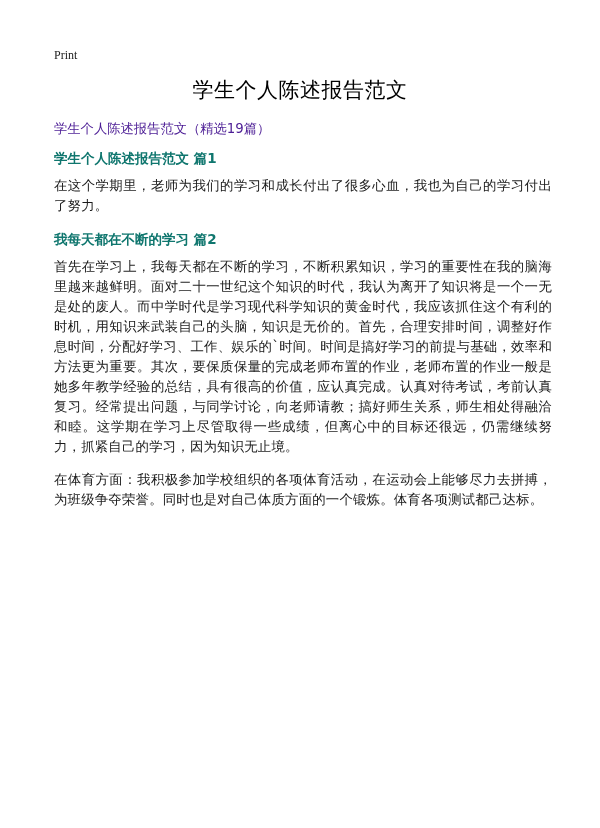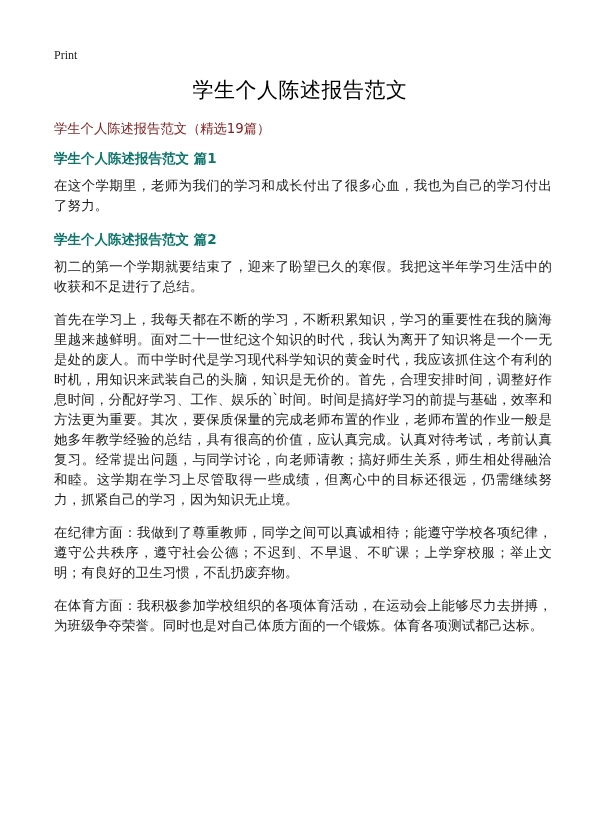--- a/index.html
+++ b/index.html
@@ -47,21 +47,21 @@
     }
     .content {
       position: absolute;
       left: 54px;
       top: 119px;
       width: 500px;
     }
     .subtitle {
       font-size: 13.3px;
       line-height: 20px;
-      color: #7f1d1d;
+      color: #4c1d95;
       margin: 0 0 9px 0;
     }
     .section-heading {
       font-size: 13.5px;
       line-height: 20px;
       font-weight: bold;
       color: #0f766e;
       margin: 0 0 8px 0;
     }
     .para {
@@ -85,21 +85,19 @@
   <div class="content">
 
     <p class="subtitle">学生个人陈述报告范文（精选19篇）</p>
 
     <section>
       <h2 class="section-heading">学生个人陈述报告范文 篇1</h2>
       <p class="para">在这个学期里，老师为我们的学习和成长付出了很多心血，我也为自己的学习付出了努力。</p>
     </section>
 
     <section>
-      <h2 class="section-heading">学生个人陈述报告范文 篇2</h2>
-      <p class="para">初二的第一个学期就要结束了，迎来了盼望已久的寒假。我把这半年学习生活中的收获和不足进行了总结。</p>
+      <h2 class="section-heading">我每天都在不断的学习 篇2</h2>
       <p class="para">首先在学习上，我每天都在不断的学习，不断积累知识，学习的重要性在我的脑海里越来越鲜明。面对二十一世纪这个知识的时代，我认为离开了知识将是一个一无是处的废人。而中学时代是学习现代科学知识的黄金时代，我应该抓住这个有利的时机，用知识来武装自己的头脑，知识是无价的。首先，合理安排时间，调整好作息时间，分配好学习、工作、娱乐的`时间。时间是搞好学习的前提与基础，效率和方法更为重要。其次，要保质保量的完成老师布置的作业，老师布置的作业一般是她多年教学经验的总结，具有很高的价值，应认真完成。认真对待考试，考前认真复习。经常提出问题，与同学讨论，向老师请教；搞好师生关系，师生相处得融洽和睦。这学期在学习上尽管取得一些成绩，但离心中的目标还很远，仍需继续努力，抓紧自己的学习，因为知识无止境。</p>
-      <p class="para">在纪律方面：我做到了尊重教师，同学之间可以真诚相待；能遵守学校各项纪律，遵守公共秩序，遵守社会公德；不迟到、不早退、不旷课；上学穿校服；举止文明；有良好的卫生习惯，不乱扔废弃物。</p>
       <p class="para">在体育方面：我积极参加学校组织的各项体育活动，在运动会上能够尽力去拼搏，为班级争夺荣誉。同时也是对自己体质方面的一个锻炼。体育各项测试都己达标。</p>
     </section>
 
   </div>
 </div>
 
 </body></html>

